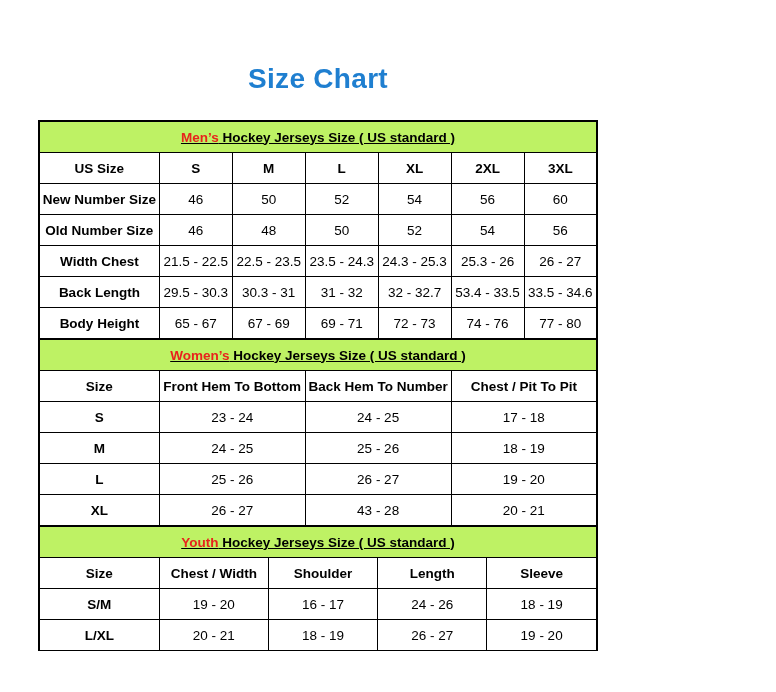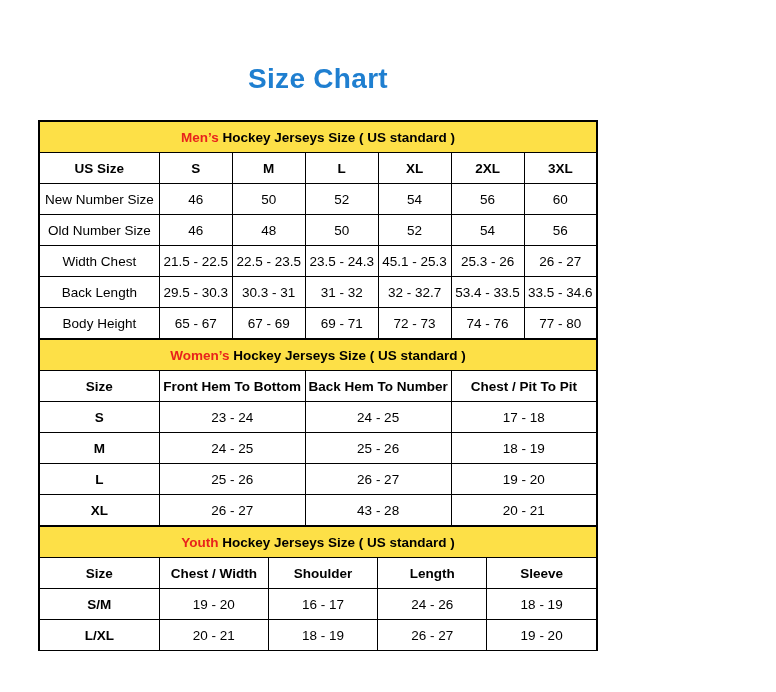--- a/index.html
+++ b/index.html
@@ -41,34 +41,35 @@
   }
   table.sz td {
     border: 1px solid #000;
     text-align: center;
     font-size: 13.5px;
     height: 26px;
     padding: 2px 2px;
     vertical-align: middle;
   }
   .band {
-    background: #fde047;
+    background: #bef264;
     font-weight: bold;
     font-size: 15px;
     height: 30px;
+    text-decoration: underline;
   }
   .band .accent {
     color: #e8231c;
   }
   .hdr {
     font-weight: bold;
     margin-left: 26px;
   }
   .lbl {
-    font-weight: normal;
+    font-weight: bold;
   }
 </style>
 </head>
 <body>
 
 <div id="page">
 
   <div class="title">Size Chart</div>
 
   <div class="chart-wrap">
@@ -112,21 +113,21 @@
           <td>50</td>
           <td>52</td>
           <td>54</td>
           <td>56</td>
         </tr>
         <tr>
           <td class="lbl">Width Chest</td>
           <td>21.5 - 22.5</td>
           <td>22.5 - 23.5</td>
           <td>23.5 - 24.3</td>
-          <td>45.1 - 25.3</td>
+          <td>24.3 - 25.3</td>
           <td>25.3 - 26</td>
           <td>26 - 27</td>
         </tr>
         <tr>
           <td class="lbl">Back Length</td>
           <td>29.5 - 30.3</td>
           <td>30.3 - 31</td>
           <td>31 - 32</td>
           <td>32 - 32.7</td>
           <td>53.4 - 33.5</td>

